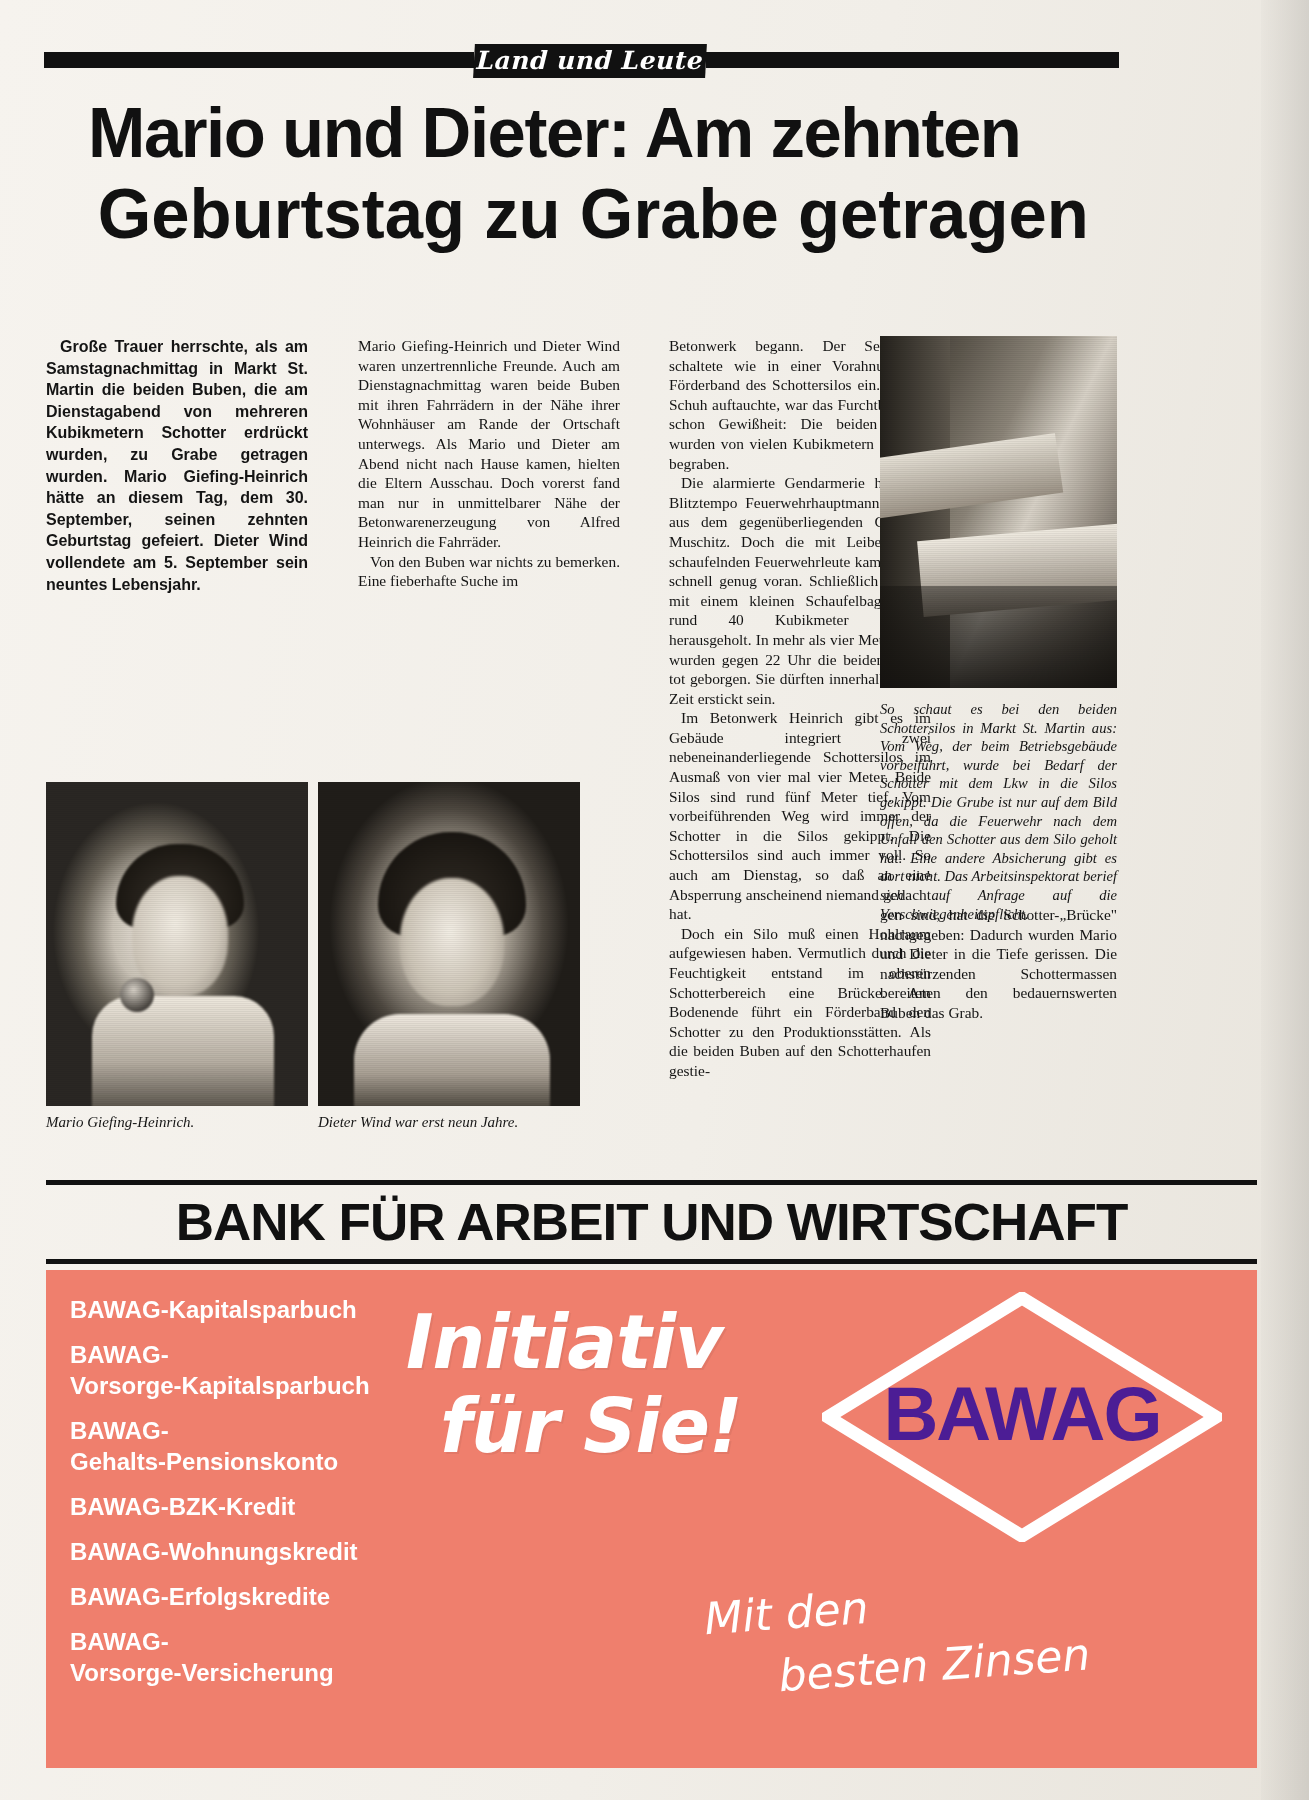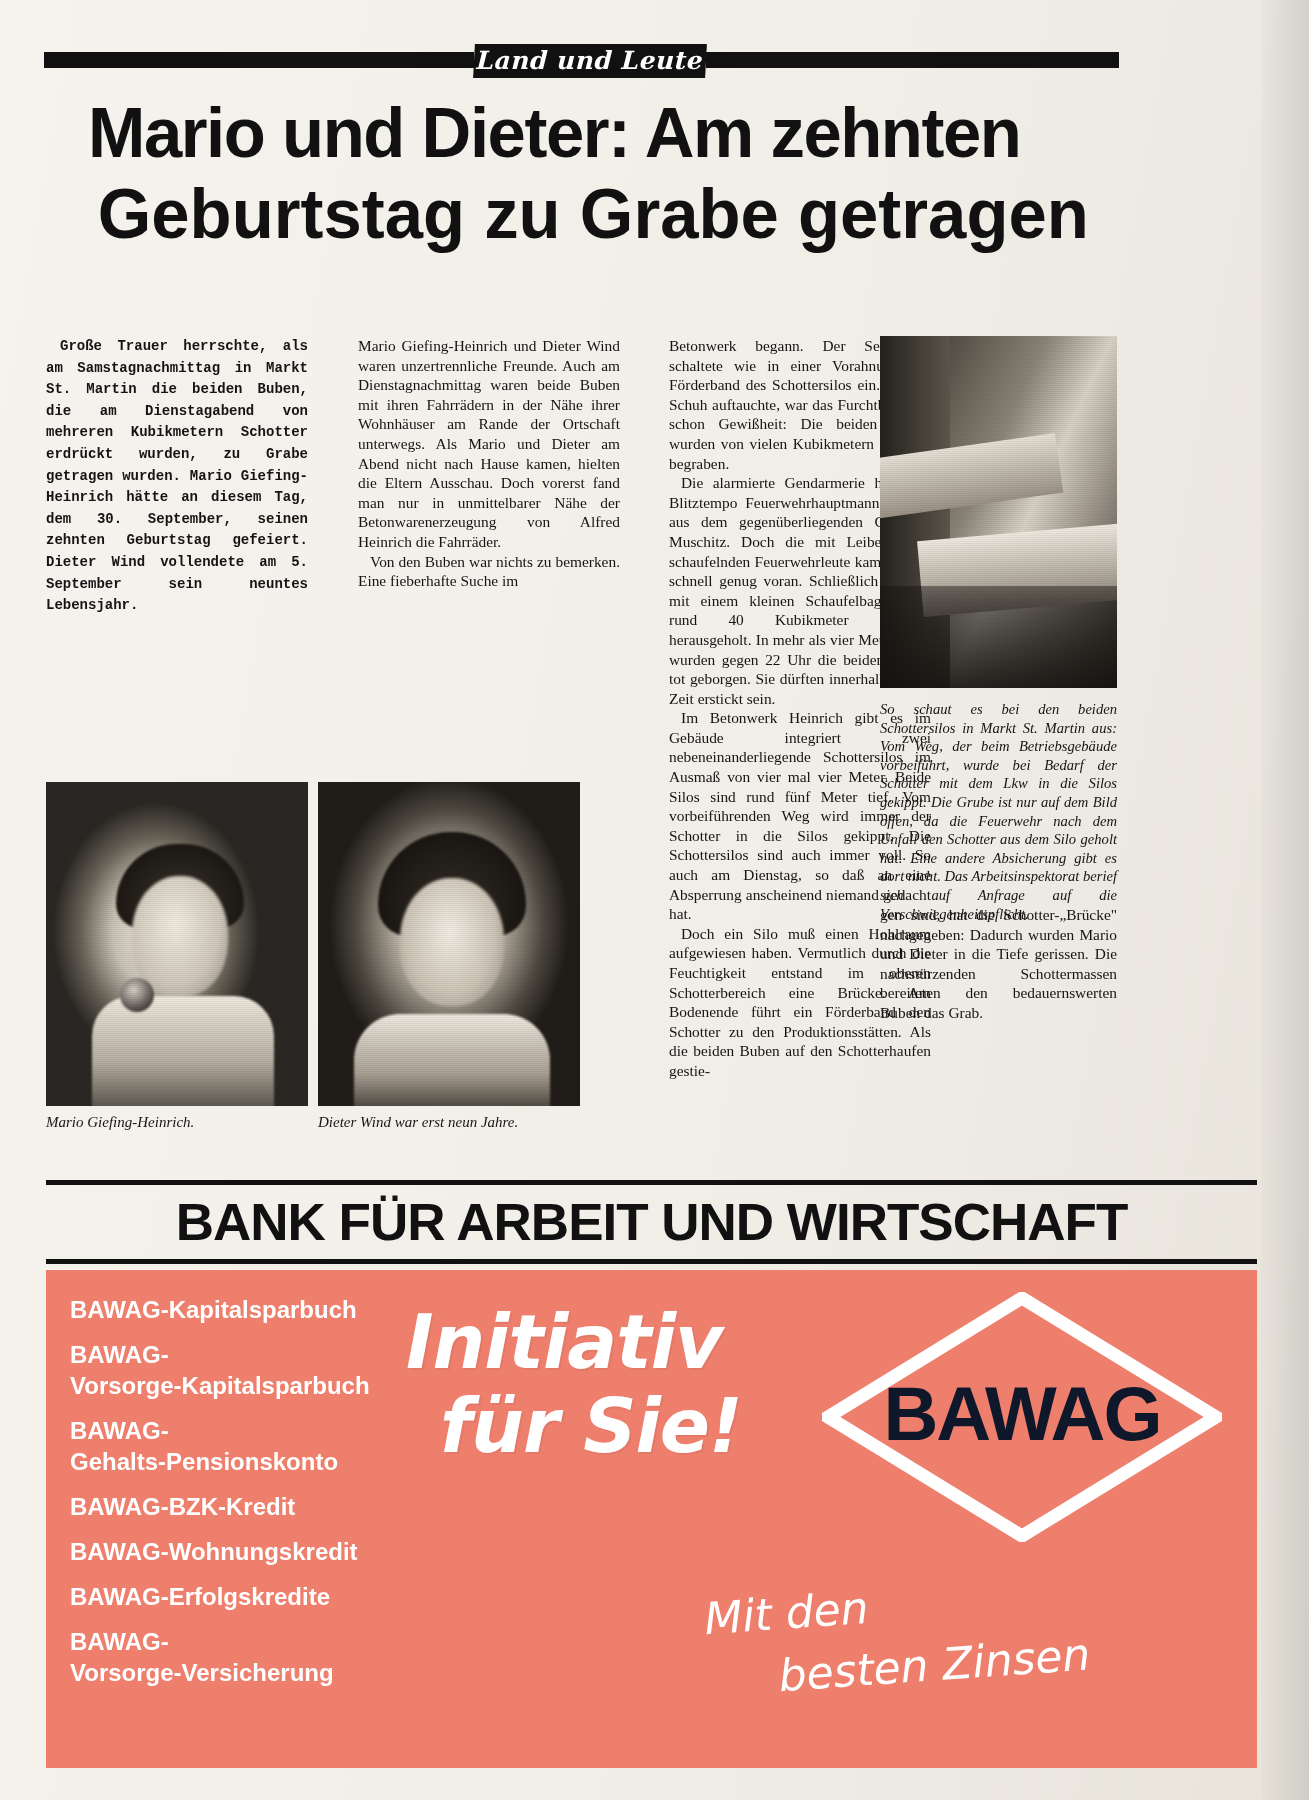--- a/index.html
+++ b/index.html
@@ -89,23 +89,23 @@
     hyphens: auto;
   }
   .col p { margin: 0; }
   .col p + p { text-indent: 12px; }
 
   .col1 {
     left: 46px; top: 336px; width: 262px;
     font-size: 15.2px; line-height: 19.4px;
   }
   .col1 .lead {
-    font-family: Liberation Mono, monospace;
-    font-weight: bold;
-    font-size: 14px;
+    font-family: Liberation Sans, sans-serif;
+    font-weight: bold;
+    font-size: 16px;
     line-height: 21.6px;
     text-indent: 14px;
   }
   .col1 .rest { margin-top: 14px; font-size: 15.4px; line-height: 19.6px; }
 
   .col2 {
     left: 358px; top: 336px; width: 262px;
     font-size: 15.4px; line-height: 19.6px;
   }
   .col3 {
@@ -302,21 +302,21 @@
     position: absolute; left: 0; top: 0; width: 400px; height: 250px;
   }
   .ad-logo .word {
     position: absolute;
     left: 0; top: 78px; width: 400px;
     text-align: center;
     font-family: "Liberation Sans", sans-serif;
     font-weight: bold;
     font-size: 76px;
     letter-spacing: -2px;
-    color: #0f172a;
+    color: #4c1d95;
   }
   .ad-slogan {
     position: absolute;
     left: 660px; top: 300px; width: 520px;
     font-family: "DejaVu Sans", sans-serif;
     font-style: italic;
     font-size: 44px;
     line-height: 62px;
     color: #ffffff;
     transform: rotate(-4deg);

